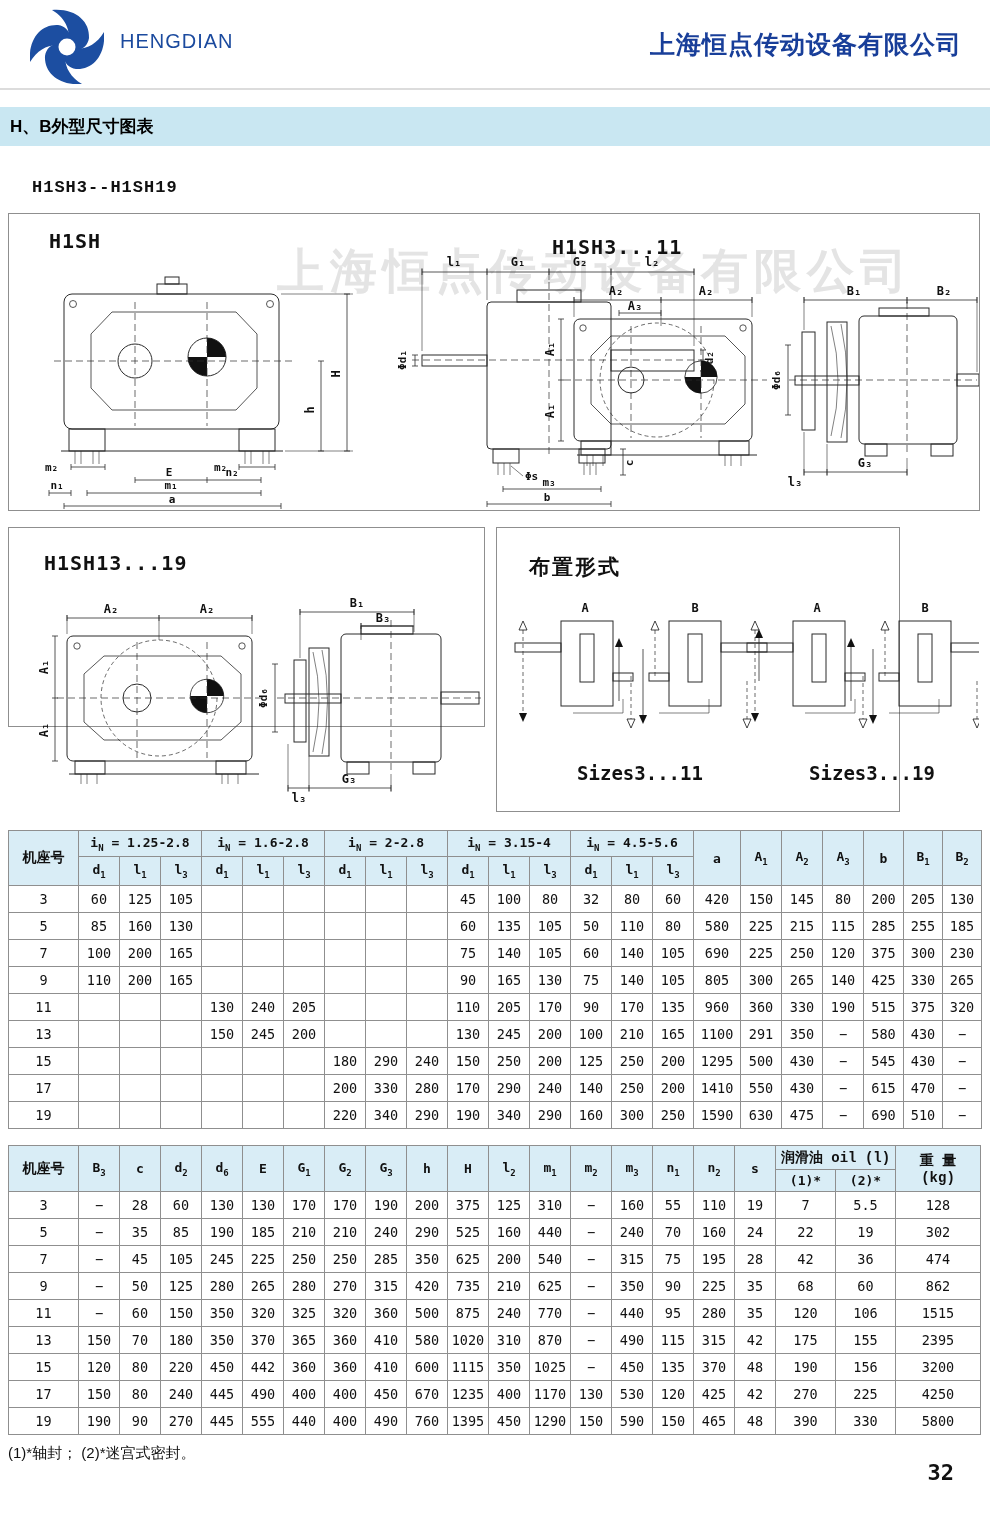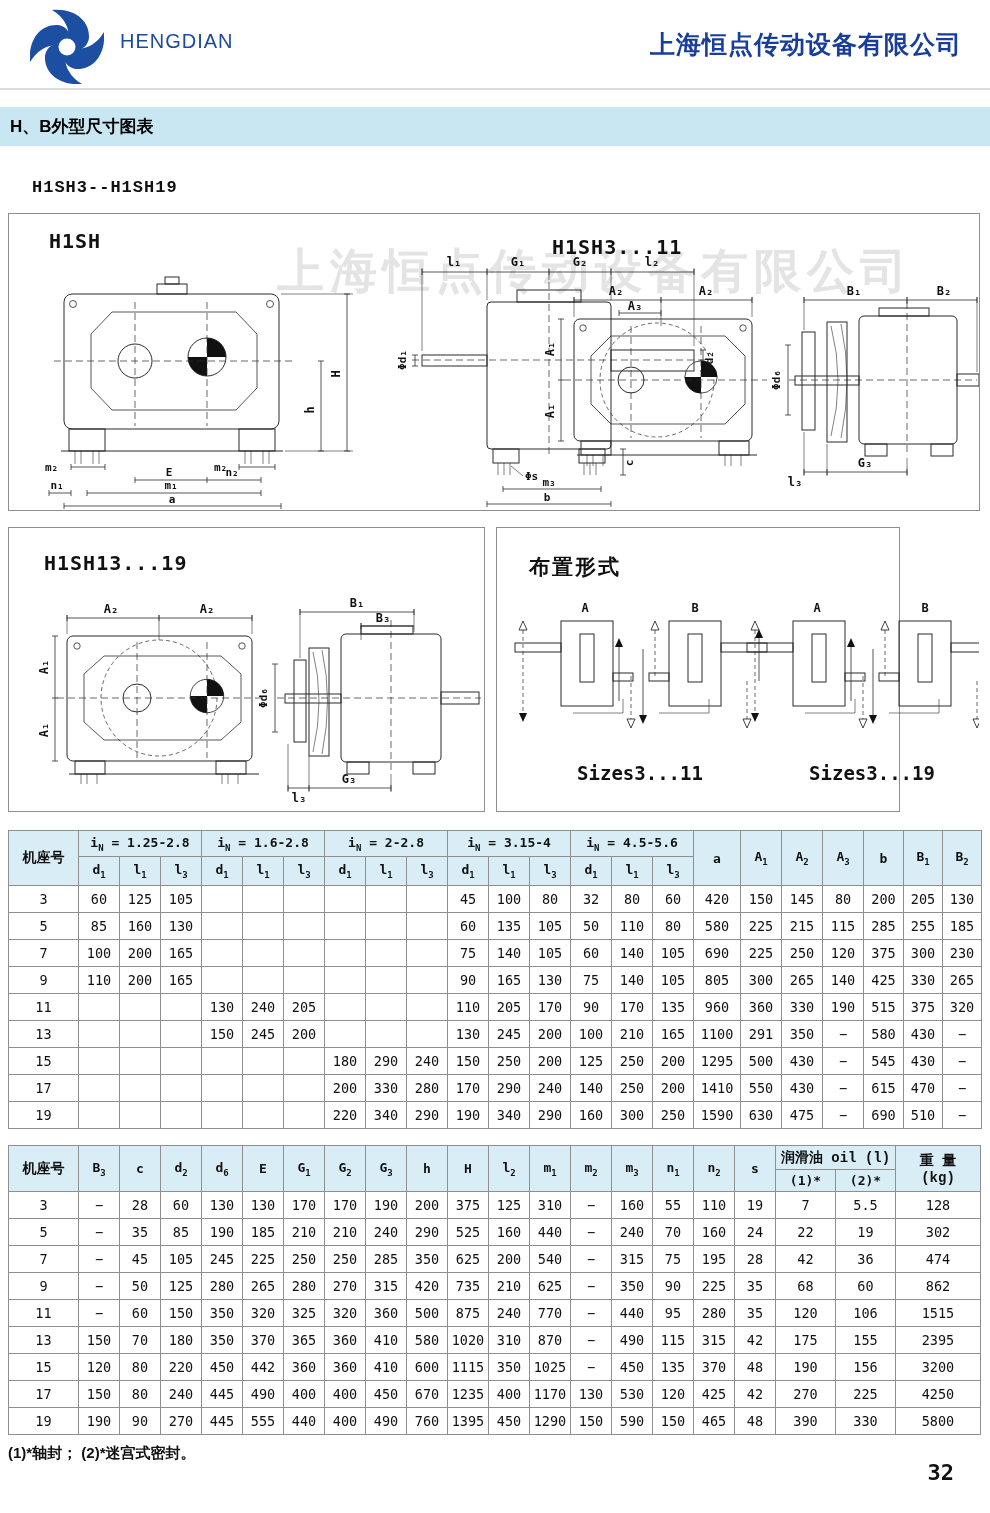--- a/index.html
+++ b/index.html
@@ -11,21 +11,21 @@
   .logo-text { position:absolute; left:120px; top:30px; font-size:20px; color:#1b4a9e; font-weight:400; letter-spacing:1px; }
   .company { position:absolute; right:28px; top:28px; font-size:25px; font-weight:bold; color:#183e99; letter-spacing:1px; }
   .hr1 { position:absolute; left:0; right:0; top:88px; height:2px; background:#dcdcdc; }
   .banner { position:absolute; left:0; top:107px; width:100%; height:39px; background:#c9e7f2; }
   .banner span { margin-left:10px; line-height:39px; font-size:17px; font-weight:bold; color:#000; }
   .range { position:absolute; left:8px; top:178px; font-family:Liberation Mono, monospace; font-weight:600; font-size:17px; letter-spacing:1px;margin-left:24px; }
 
   
   .box { position:absolute; border:1px solid #8f8f8f; background:#fff; }
   #boxTop { left:8px; top:213px; width:972px; height:298px; }
-  #boxBL  { left:8px; top:527px; width:477px; height:285px;text-decoration:underline; }
+  #boxBL  { left:8px; top:527px; width:477px; height:200px;text-decoration:underline; }
   #boxBR  { left:496px; top:527px; width:404px; height:285px; }
   .watermark { position:absolute; left:268px; top:26px; font-size:47px; font-weight:bold; color:#e4e4e4; letter-spacing:6px; white-space:nowrap; }
   .box svg { position:absolute; left:0; top:0; display:block; }
 
   svg rect, svg path, svg circle, svg polygon, svg line { fill:none; stroke:#2b2b2b; stroke-width:1; }
   svg .thin { stroke-width:0.6; }
   svg .dim  { stroke-width:0.8; }
   svg .dash { stroke-dasharray:7 4; stroke-width:0.7; }
   svg .dash2 { stroke-dasharray:4 3; stroke-width:0.7; }
   svg .fillb { fill:#111; stroke:none; }
@@ -46,21 +46,21 @@
   thead th { background:#d9edf6; font-weight:bold; font-size:13px; font-family:"DejaVu Sans Mono","DejaVu Sans","Liberation Sans",sans-serif; }
   thead th.cjk { font-family:Liberation Mono, monospace; font-size:14px; }
   tbody td { height:27px; font-family:"DejaVu Sans Mono",monospace; font-size:13.5px; background:#fff; }
   #t1 thead tr:first-child th { height:26px; }
   #t1 thead tr:last-child th { height:29px;text-align:center; }
   #t2 thead tr:first-child th { height:24px; }
   #t2 thead tr:last-child th { height:22px; }
   sub { font-size:9px; }
   .small2 { font-size:14px; font-weight:bold; }
 
-  .note { position:absolute; left:8px; top:1444px; font-size:15px; font-weight:bold; }
+  .note { position:absolute; left:8px; top:1444px; font-size:15px; font-weight:normal; }
   .pageno { position:absolute; right:36px; top:1460px; font:bold 22px "DejaVu Sans Mono",monospace; }
 </style>
 </head>
 <body>
 
 <div class="page">
 
   <svg class="logo-icon" width="74" height="76" viewBox="0 0 74 76">
     <g transform="translate(37,39)">
       <g class="fillb" fill="#1c4ea1">

